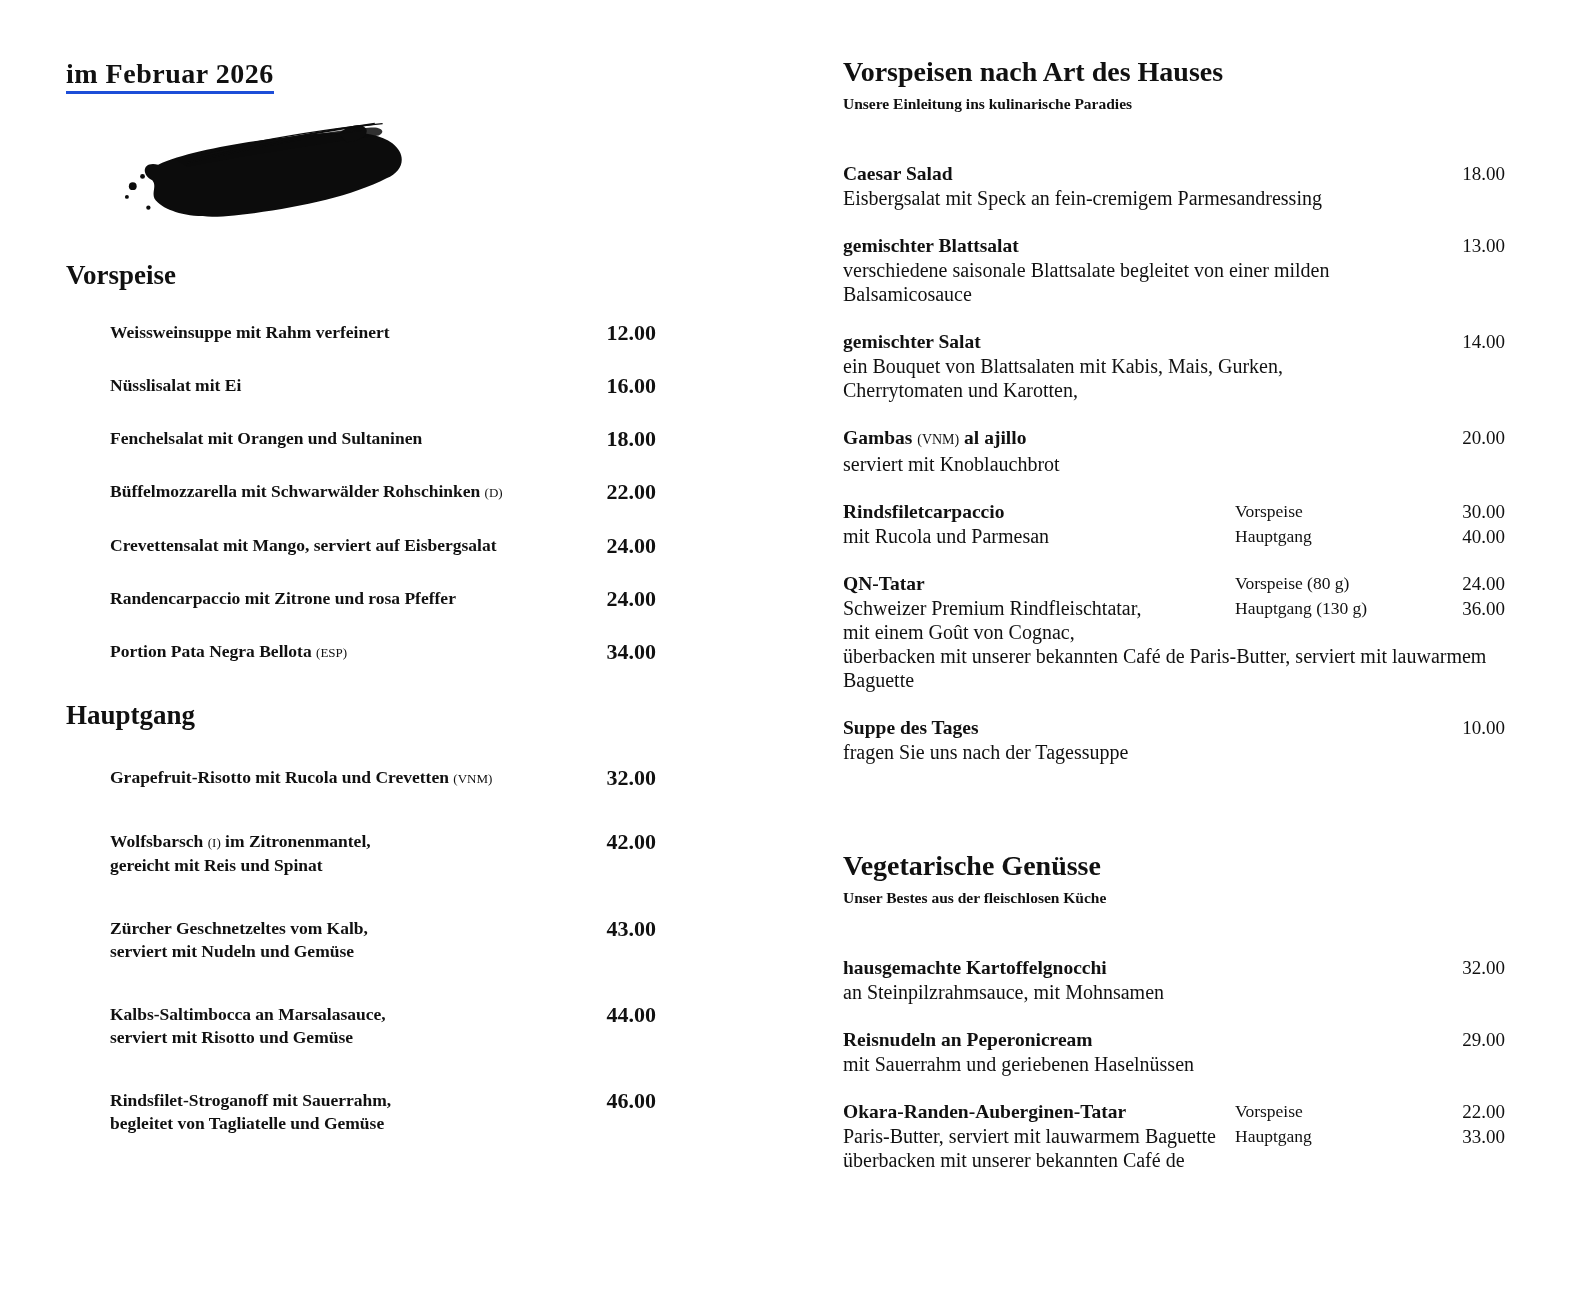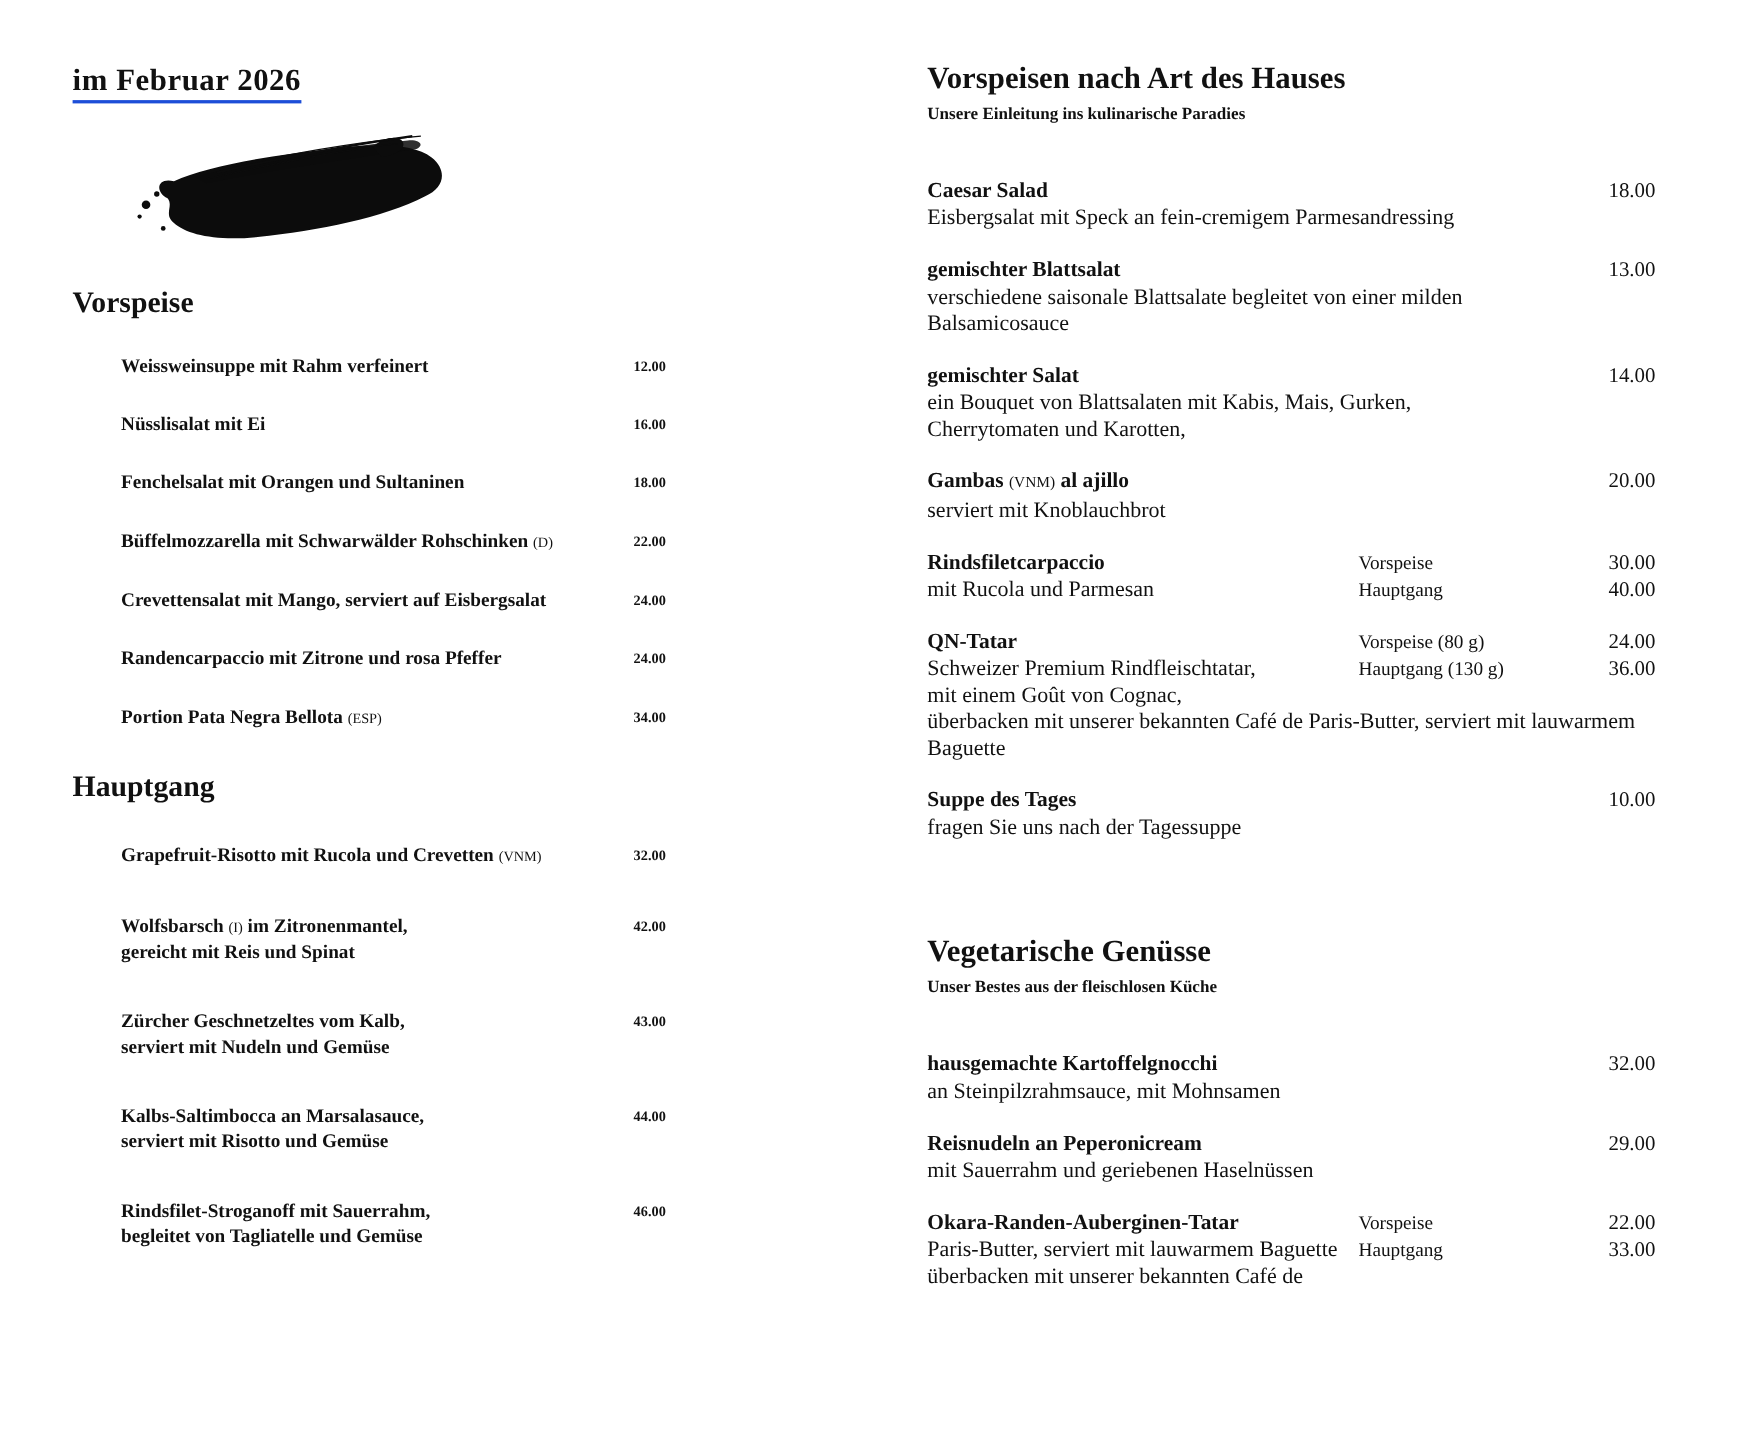--- a/index.html
+++ b/index.html
@@ -23,21 +23,21 @@
     letter-spacing:0.5px;
   }
   .brush-wrap { margin:18px 0 0 52px; height:122px; }
   .l-heading { font-size:27px; font-weight:bold; margin-top:26px; }
   .sec-hauptgang .l-heading { margin-top:36px; }
   .l-items { margin-top:30px; }
   .sec-hauptgang .l-items { margin-top:35px; }
   .l-item { display:flex; align-items:flex-start; margin-bottom:30px; }
   .sec-hauptgang .l-item { margin-bottom:40px; }
   .l-name  { flex:1; padding-left:44px; font-weight:bold; font-size:17.5px; line-height:23px; }
-  .l-price { width:80px; font-weight:bold; font-size:13px; line-height:23px; }
+  .l-price { width:80px; text-align:right; font-weight:bold; font-size:22px; line-height:23px; }
 
   
   .r-heading  { font-size:28px; font-weight:bold; }
   .r-subtitle { font-size:15.5px; font-weight:bold; margin-top:7px; }
   .r-items { margin-top:48px;font-family:Liberation Serif, serif; }
   .r-section + .r-section { margin-top:86px; }
   .r-item { position:relative; margin-bottom:23px; padding-right:165px; }
   .r-item.has-variants { padding-right:0; }
   .r-name { font-size:19.5px; font-weight:bold; line-height:25px; }
   .r-desc { font-size:20px; line-height:24px; }

